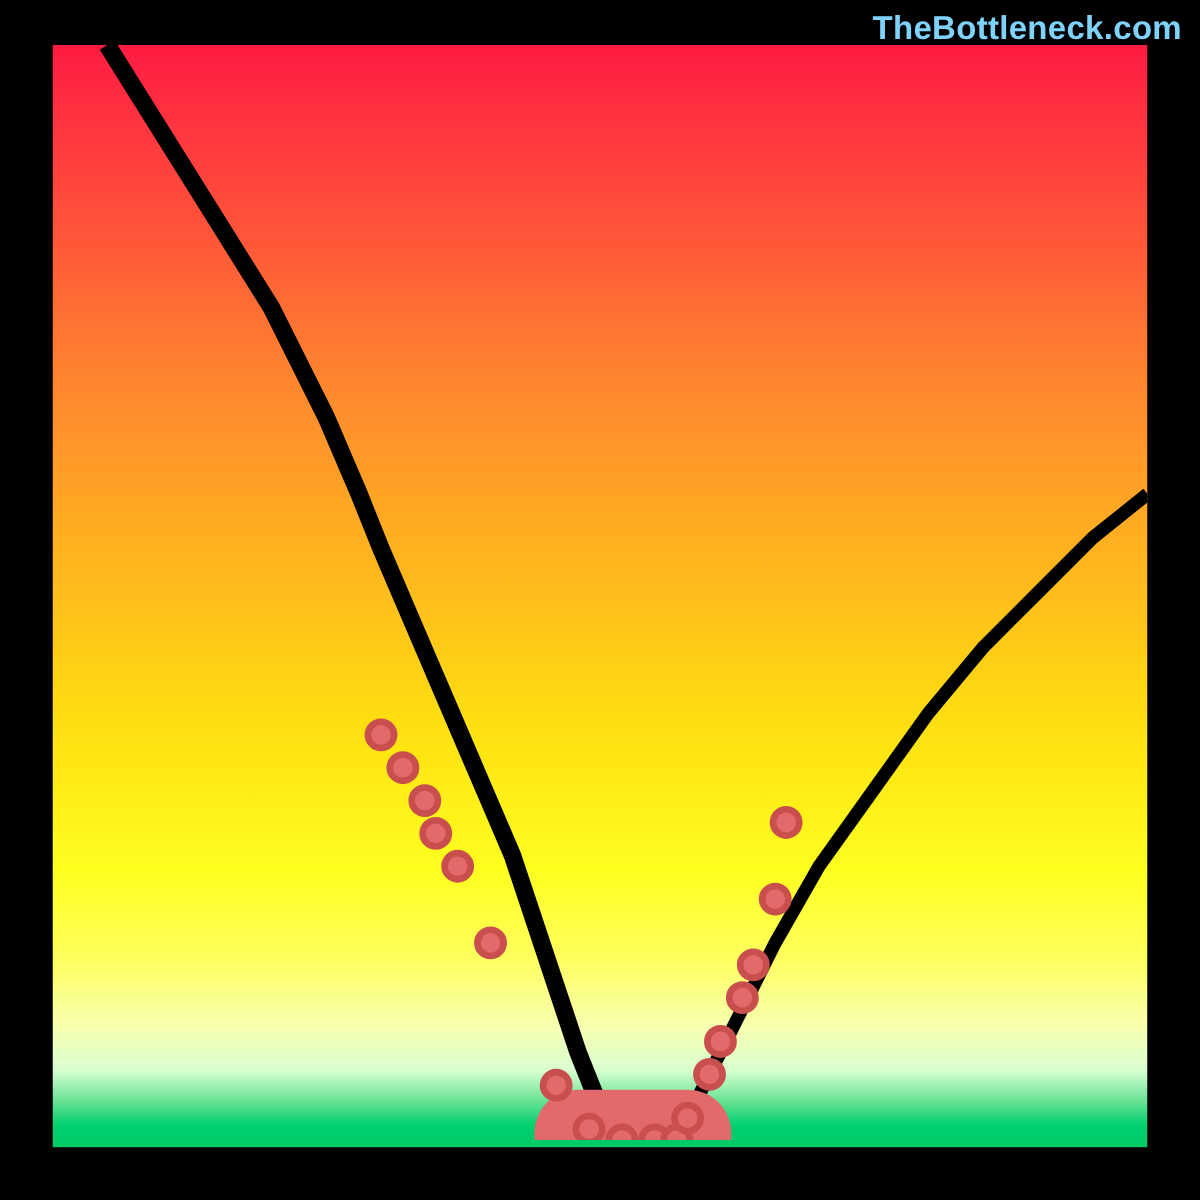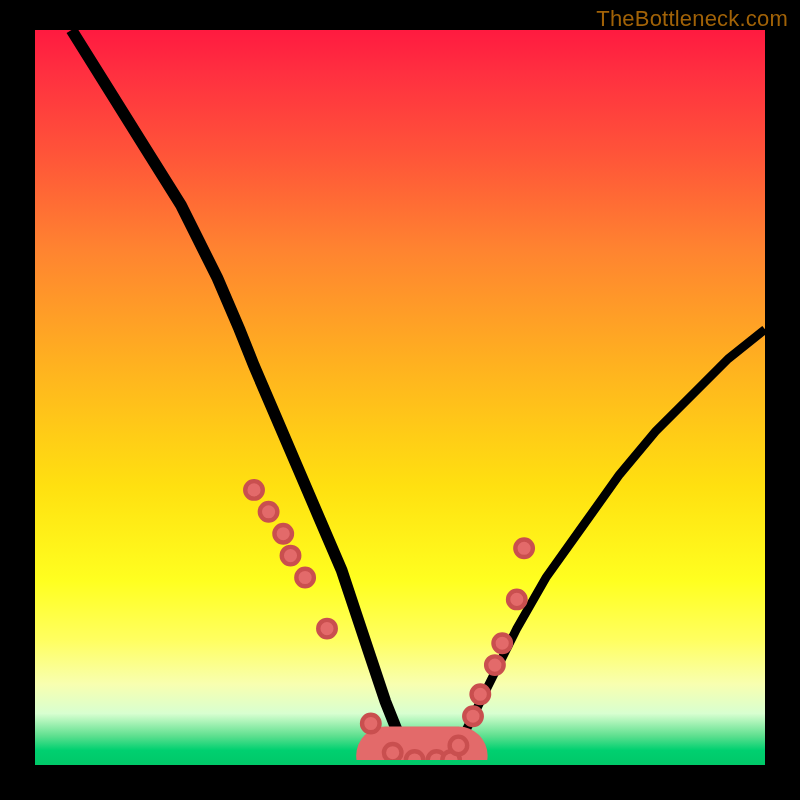--- a/index.html
+++ b/index.html
@@ -8,23 +8,23 @@
     width: 800px;
     height: 800px;
     background: #000;
     font-family: Arial, sans-serif;
     position: relative;
   }
   .watermark {
     position: absolute;
     top: 6px;
     right: 12px;
-    color: #a16207;
+    color: #7dd3fc;
     font-size: 22px;
-    font-weight: normal;
+    font-weight: bold;
     z-index: 10;
     letter-spacing: 0.2px;
   }
   .plot-area {
     position: absolute;
     left: 35px;
     top: 30px;
     width: 730px;
     height: 735px;
     overflow: hidden;

